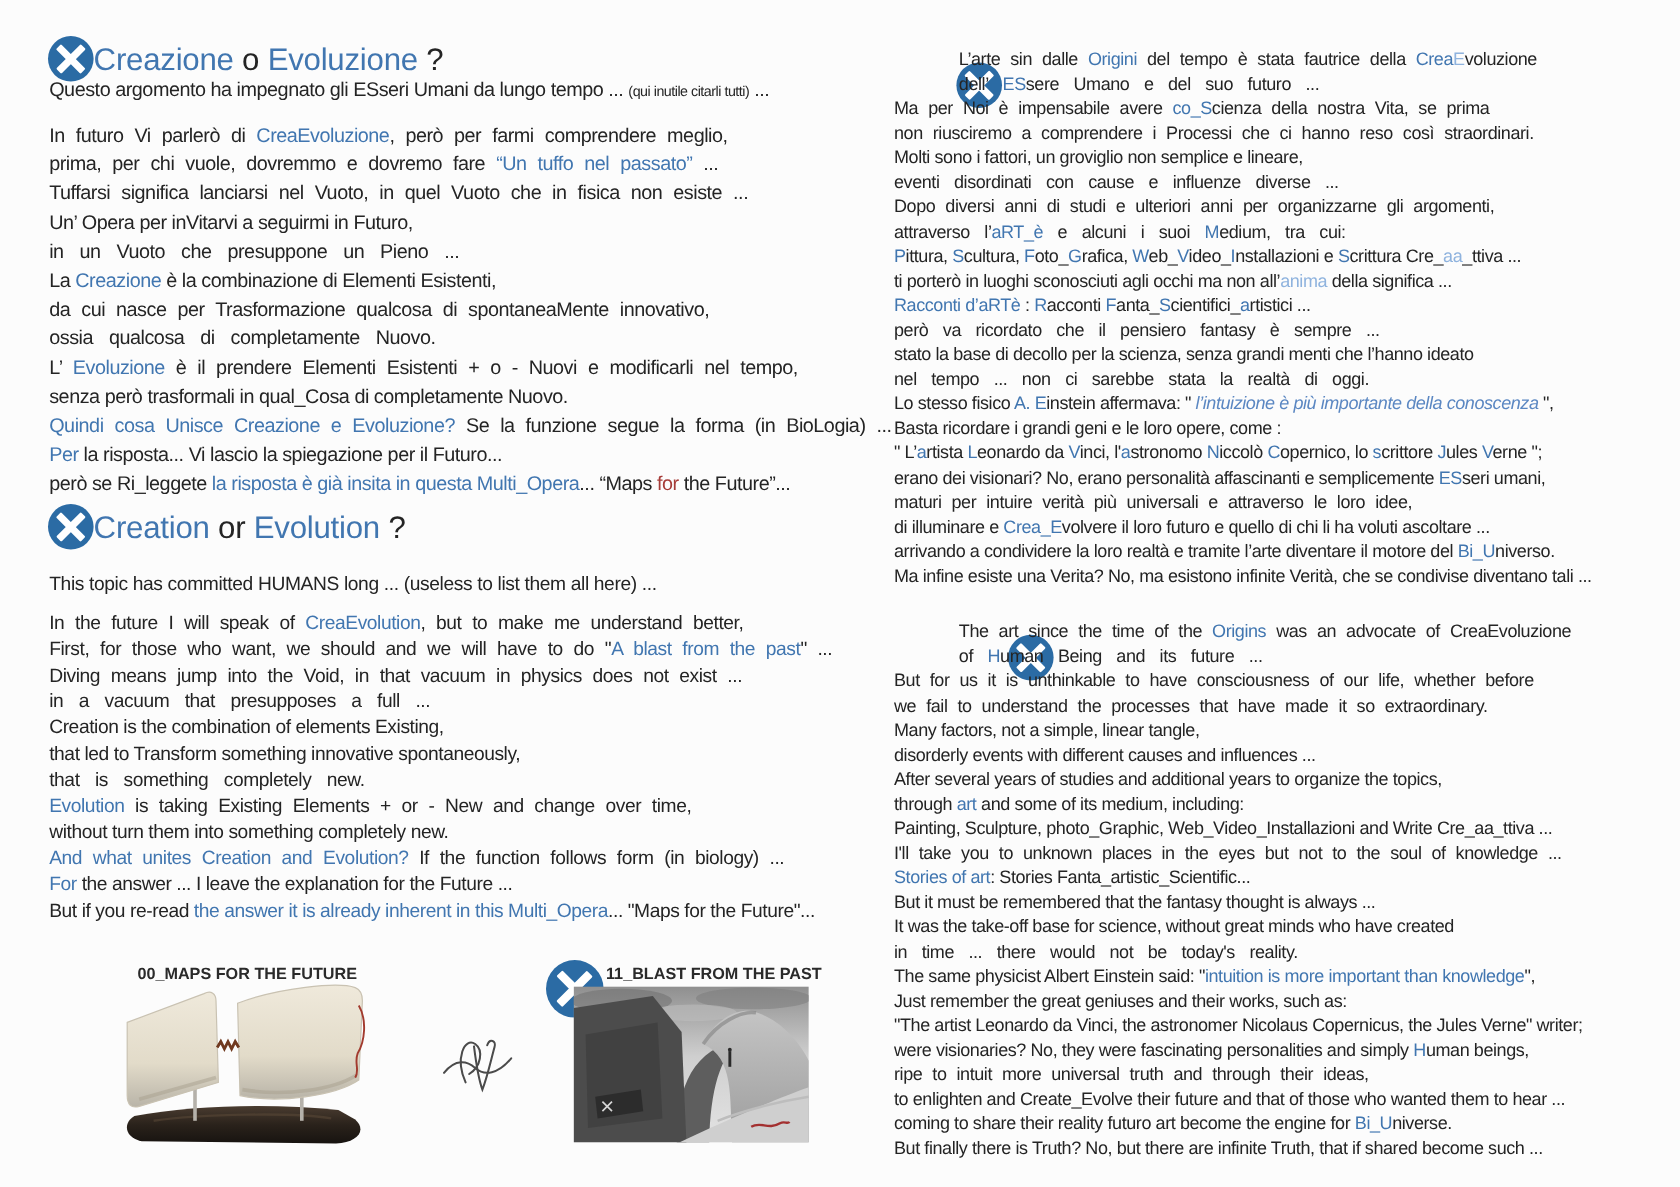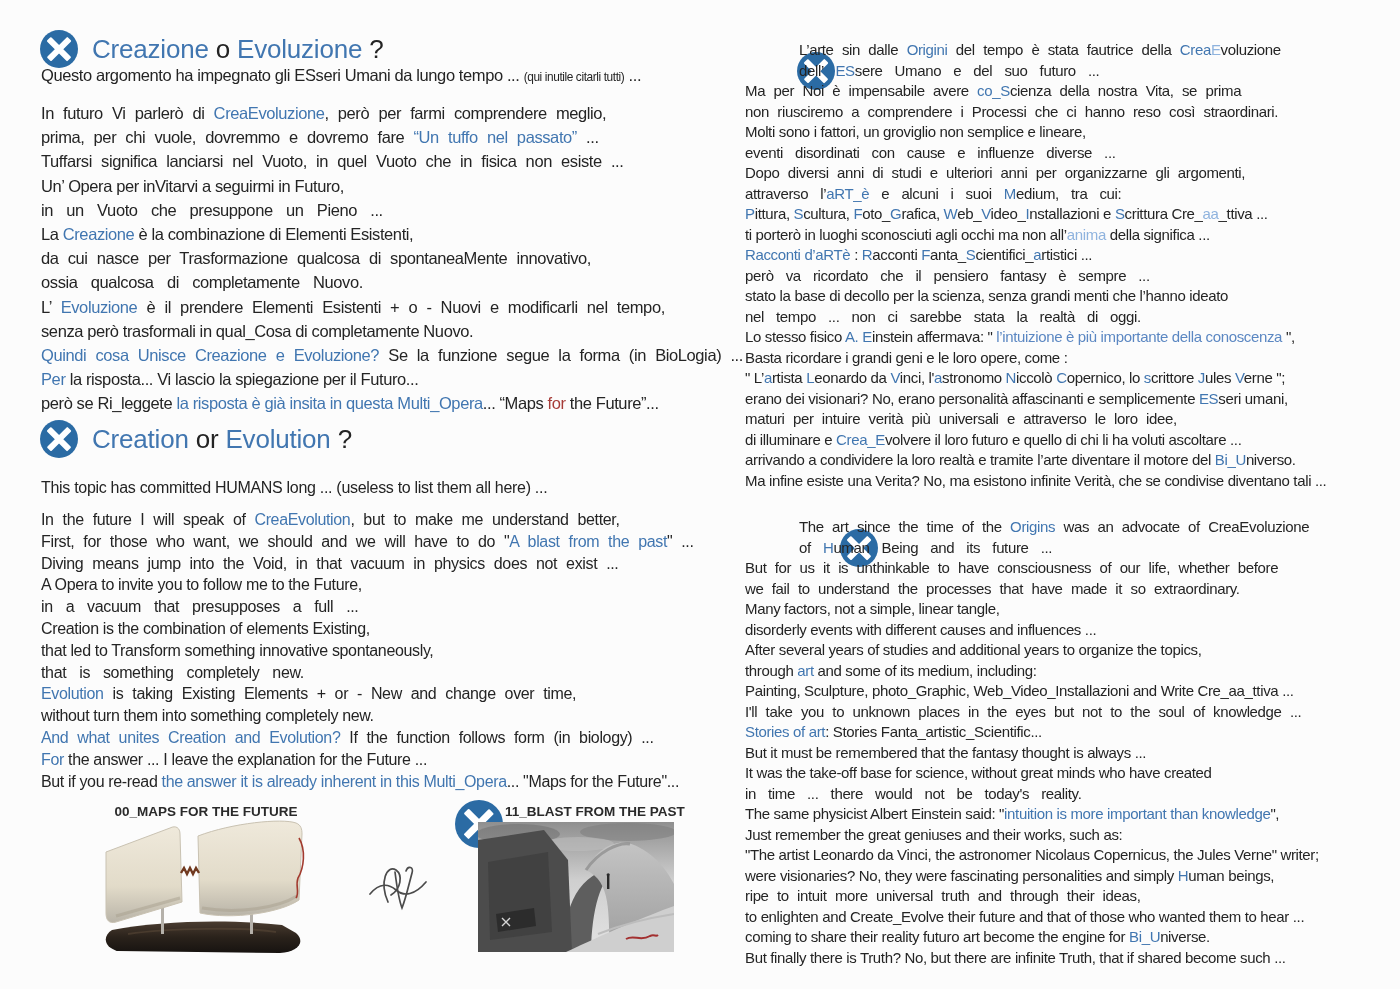--- a/index.html
+++ b/index.html
@@ -17,40 +17,40 @@
     background:#fcfcfc;
     font-family:"Liberation Sans","DejaVu Sans",sans-serif;
     color:var(--ink);
     overflow:hidden;
   }
   .abs{position:absolute;}
   .line{white-space:nowrap;}
   .line span.b{color:var(--blue);}
   .line span.l{color:var(--lblue);}
   .line span.r{color:var(--red);}
-  .line span.i{color:#5b87c2;}
+  .line span.i{color:#5b87c2;font-style:italic;}
   .line span.s{font-size:0.72em;}
   .line.j{word-spacing:0.30em;}
   .line.w{word-spacing:0.55em;}
 
   
   .xicon{
     position:relative;display:inline-block;
     background:var(--icon);border-radius:50%;
     flex:0 0 auto;
   }
   .xicon::before,.xicon::after{
     content:"";position:absolute;left:50%;top:50%;
     width:76%;height:15%;background:#fff;border-radius:1px;
   }
   .xicon::before{transform:translate(-50%,-50%) rotate(45deg);}
   .xicon::after{transform:translate(-50%,-50%) rotate(-45deg);}
 
   
-  .title-row{display:flex;align-items:center;gap:14px;text-align:right;}
+  .title-row{display:flex;align-items:center;text-align:right;}
   .title-row .xicon{width:38px;height:38px;}
   .title-text{font-size:26px;letter-spacing:-0.2px;}
   .title-text span.b{color:var(--blue);}
 
   .sub{font-size:16.5px;letter-spacing:-0.3px;}
 
   
   .para-it{font-size:16.5px;letter-spacing:-0.4px;}
   .para-it .line{line-height:24.2px;}
   .para-en{font-size:16px;letter-spacing:-0.35px;}
@@ -97,21 +97,20 @@
 <div class="abs title-row" style="left:40px;top:420px;">
   <span class="xicon"></span>
   <div class="title-text line"><span class="b">Creation</span><span> or </span><span class="b">Evolution</span><span> ?</span></div>
 </div>
 <div class="abs sub line" style="left:41px;top:479px;font-size:16px;"><span>This topic has committed HUMANS long ... (useless to list them all here) ...</span></div>
 
 <div class="abs para-en" style="left:41px;top:509px;width:618px;">
     <div class="line j"><span>In the future I will speak of </span><span class="b">CreaEvolution</span><span>, but to make me understand better,</span></div>
     <div class="line j"><span>First, for those who want, we should and we will have to do "</span><span class="b">A blast from the past</span><span>" ...</span></div>
     <div class="line j"><span>Diving means jump into the Void, in that vacuum in physics does not exist ...</span></div>
-    <div class="line"><span>A Opera to invite you to follow me to the Future,</span></div>
     <div class="line w"><span>in a vacuum that presupposes a full ...</span></div>
     <div class="line"><span>Creation is the combination of elements Existing,</span></div>
     <div class="line"><span>that led to Transform something innovative spontaneously,</span></div>
     <div class="line w"><span>that is something completely new.</span></div>
     <div class="line j"><span class="b">Evolution</span><span> is taking Existing Elements + or - New and change over time,</span></div>
     <div class="line"><span>without turn them into something completely new.</span></div>
     <div class="line j"><span class="b">And what unites Creation and Evolution?</span><span> If the function follows form (in biology) ...</span></div>
     <div class="line"><span class="b">For</span><span> the answer ...  I leave the explanation for the Future ...</span></div>
     <div class="line"><span>But if you re-read </span><span class="b">the answer it is already inherent in this Multi_Opera</span><span>... "Maps for the Future"...</span></div>
   </div>

